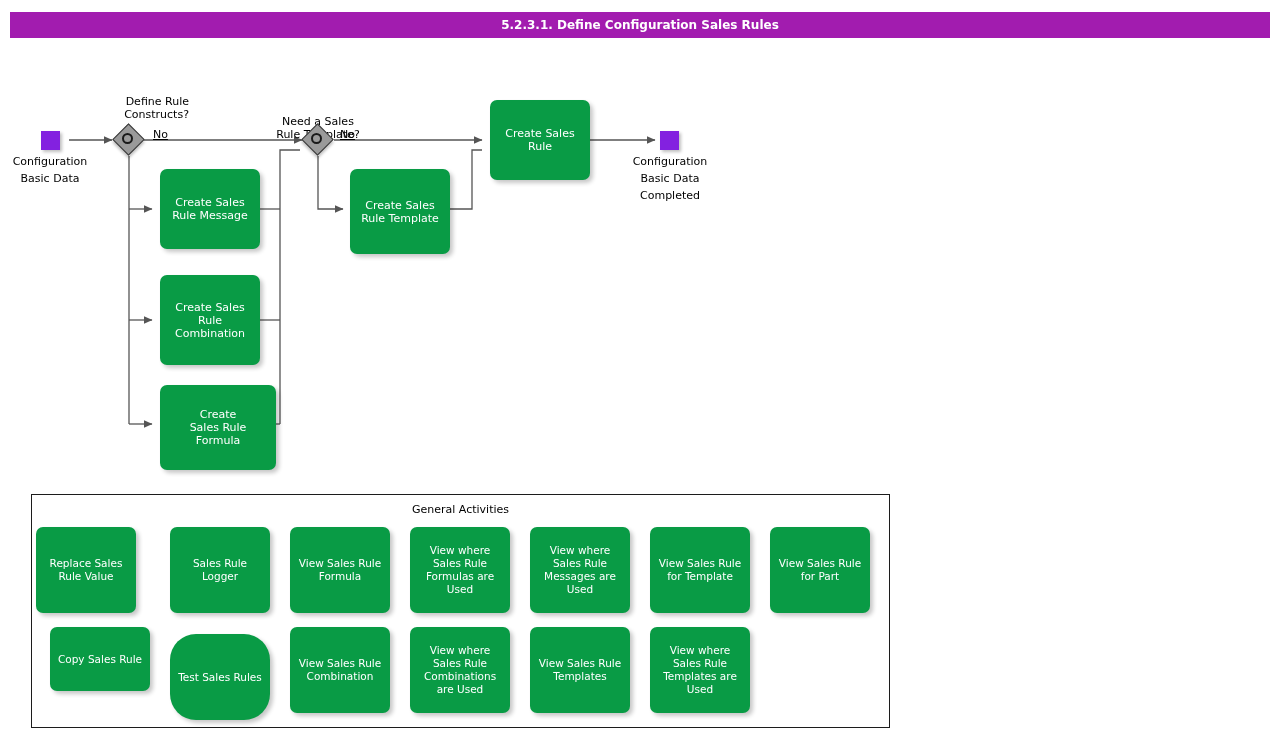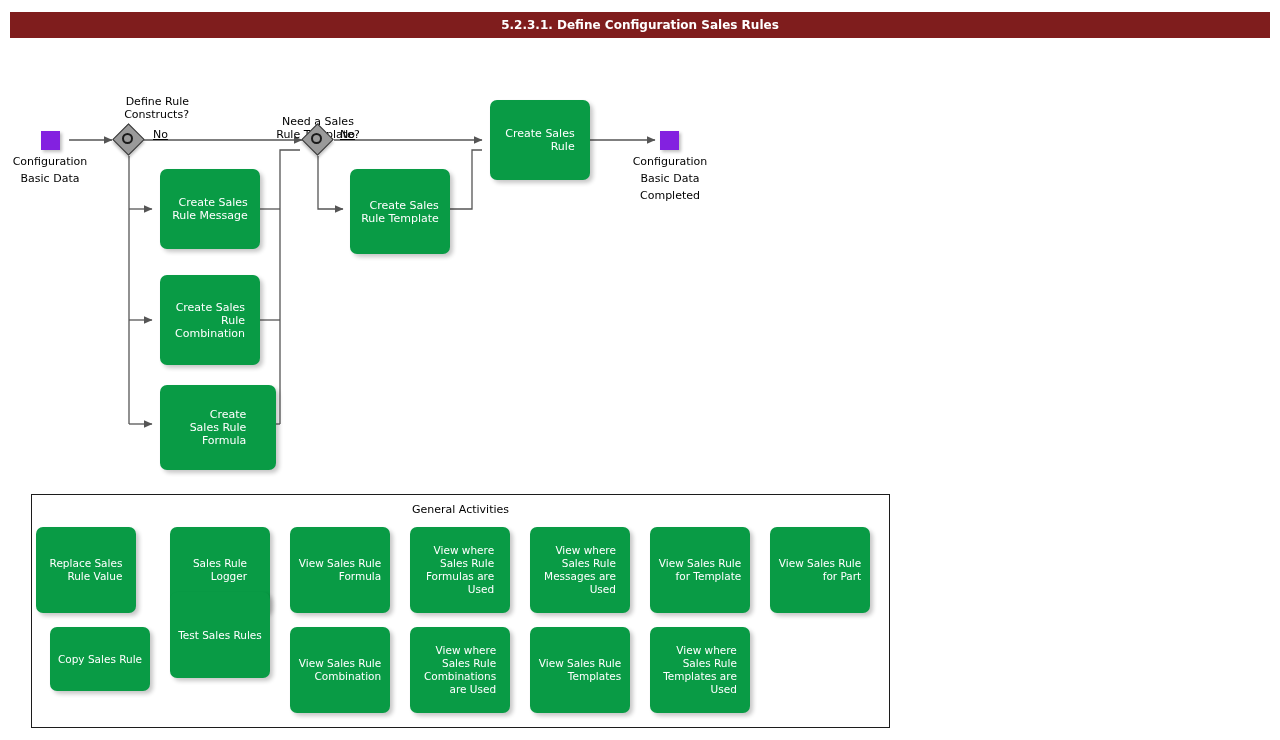--- a/index.html
+++ b/index.html
@@ -20,21 +20,21 @@
     width: 1280px;
     height: 740px;
   }
   
   .title-bar {
     position: absolute;
     left: 10px;
     top: 12px;
     width: 1260px;
     height: 26px;
-    background: #7f1d1d;
+    background: #a21caf;
     display: flex;
     align-items: center;
     justify-content: center;
   }
   .title-bar .title-text {
     color: #ffffff;
     font-family: "DejaVu Sans", sans-serif;
     font-size: 12px;
     font-weight: bold;
     letter-spacing: 0px;
@@ -52,21 +52,20 @@
     text-align: center;
     box-sizing: border-box;
   }
   .activity .act-label {
     color: #ffffff;
     font-family: "DejaVu Sans", sans-serif;
     font-size: 11px;
     line-height: 13px;
     padding: 0 5px;
     white-space: pre-line;
-    text-align: right;
   }
   .gen-activity .act-label {
     font-size: 10.5px;
     line-height: 13px;
   }
   
   .terminal {
     position: absolute;
     width: 19px;
     height: 19px;
@@ -274,21 +273,21 @@
 for Template</span>
 </div>
 <div class="activity gen-activity" style="left:770px; top:527px; width:100px; height:86px;">
   <span class="act-label">View Sales Rule
 for Part</span>
 </div>
 
 <div class="activity gen-activity" style="left:50px; top:627px; width:100px; height:64px;">
   <span class="act-label">Copy Sales Rule</span>
 </div>
-<div class="activity gen-activity" style="left:170px; top:592px; width:100px; height:86px;">
+<div class="activity gen-activity" style="left:170px; top:634px; width:100px; height:86px;border-radius:26px;">
   <span class="act-label">Test Sales Rules</span>
 </div>
 <div class="activity gen-activity" style="left:290px; top:627px; width:100px; height:86px;">
   <span class="act-label">View Sales Rule
 Combination</span>
 </div>
 <div class="activity gen-activity" style="left:410px; top:627px; width:100px; height:86px;">
   <span class="act-label">View where
 Sales Rule
 Combinations

